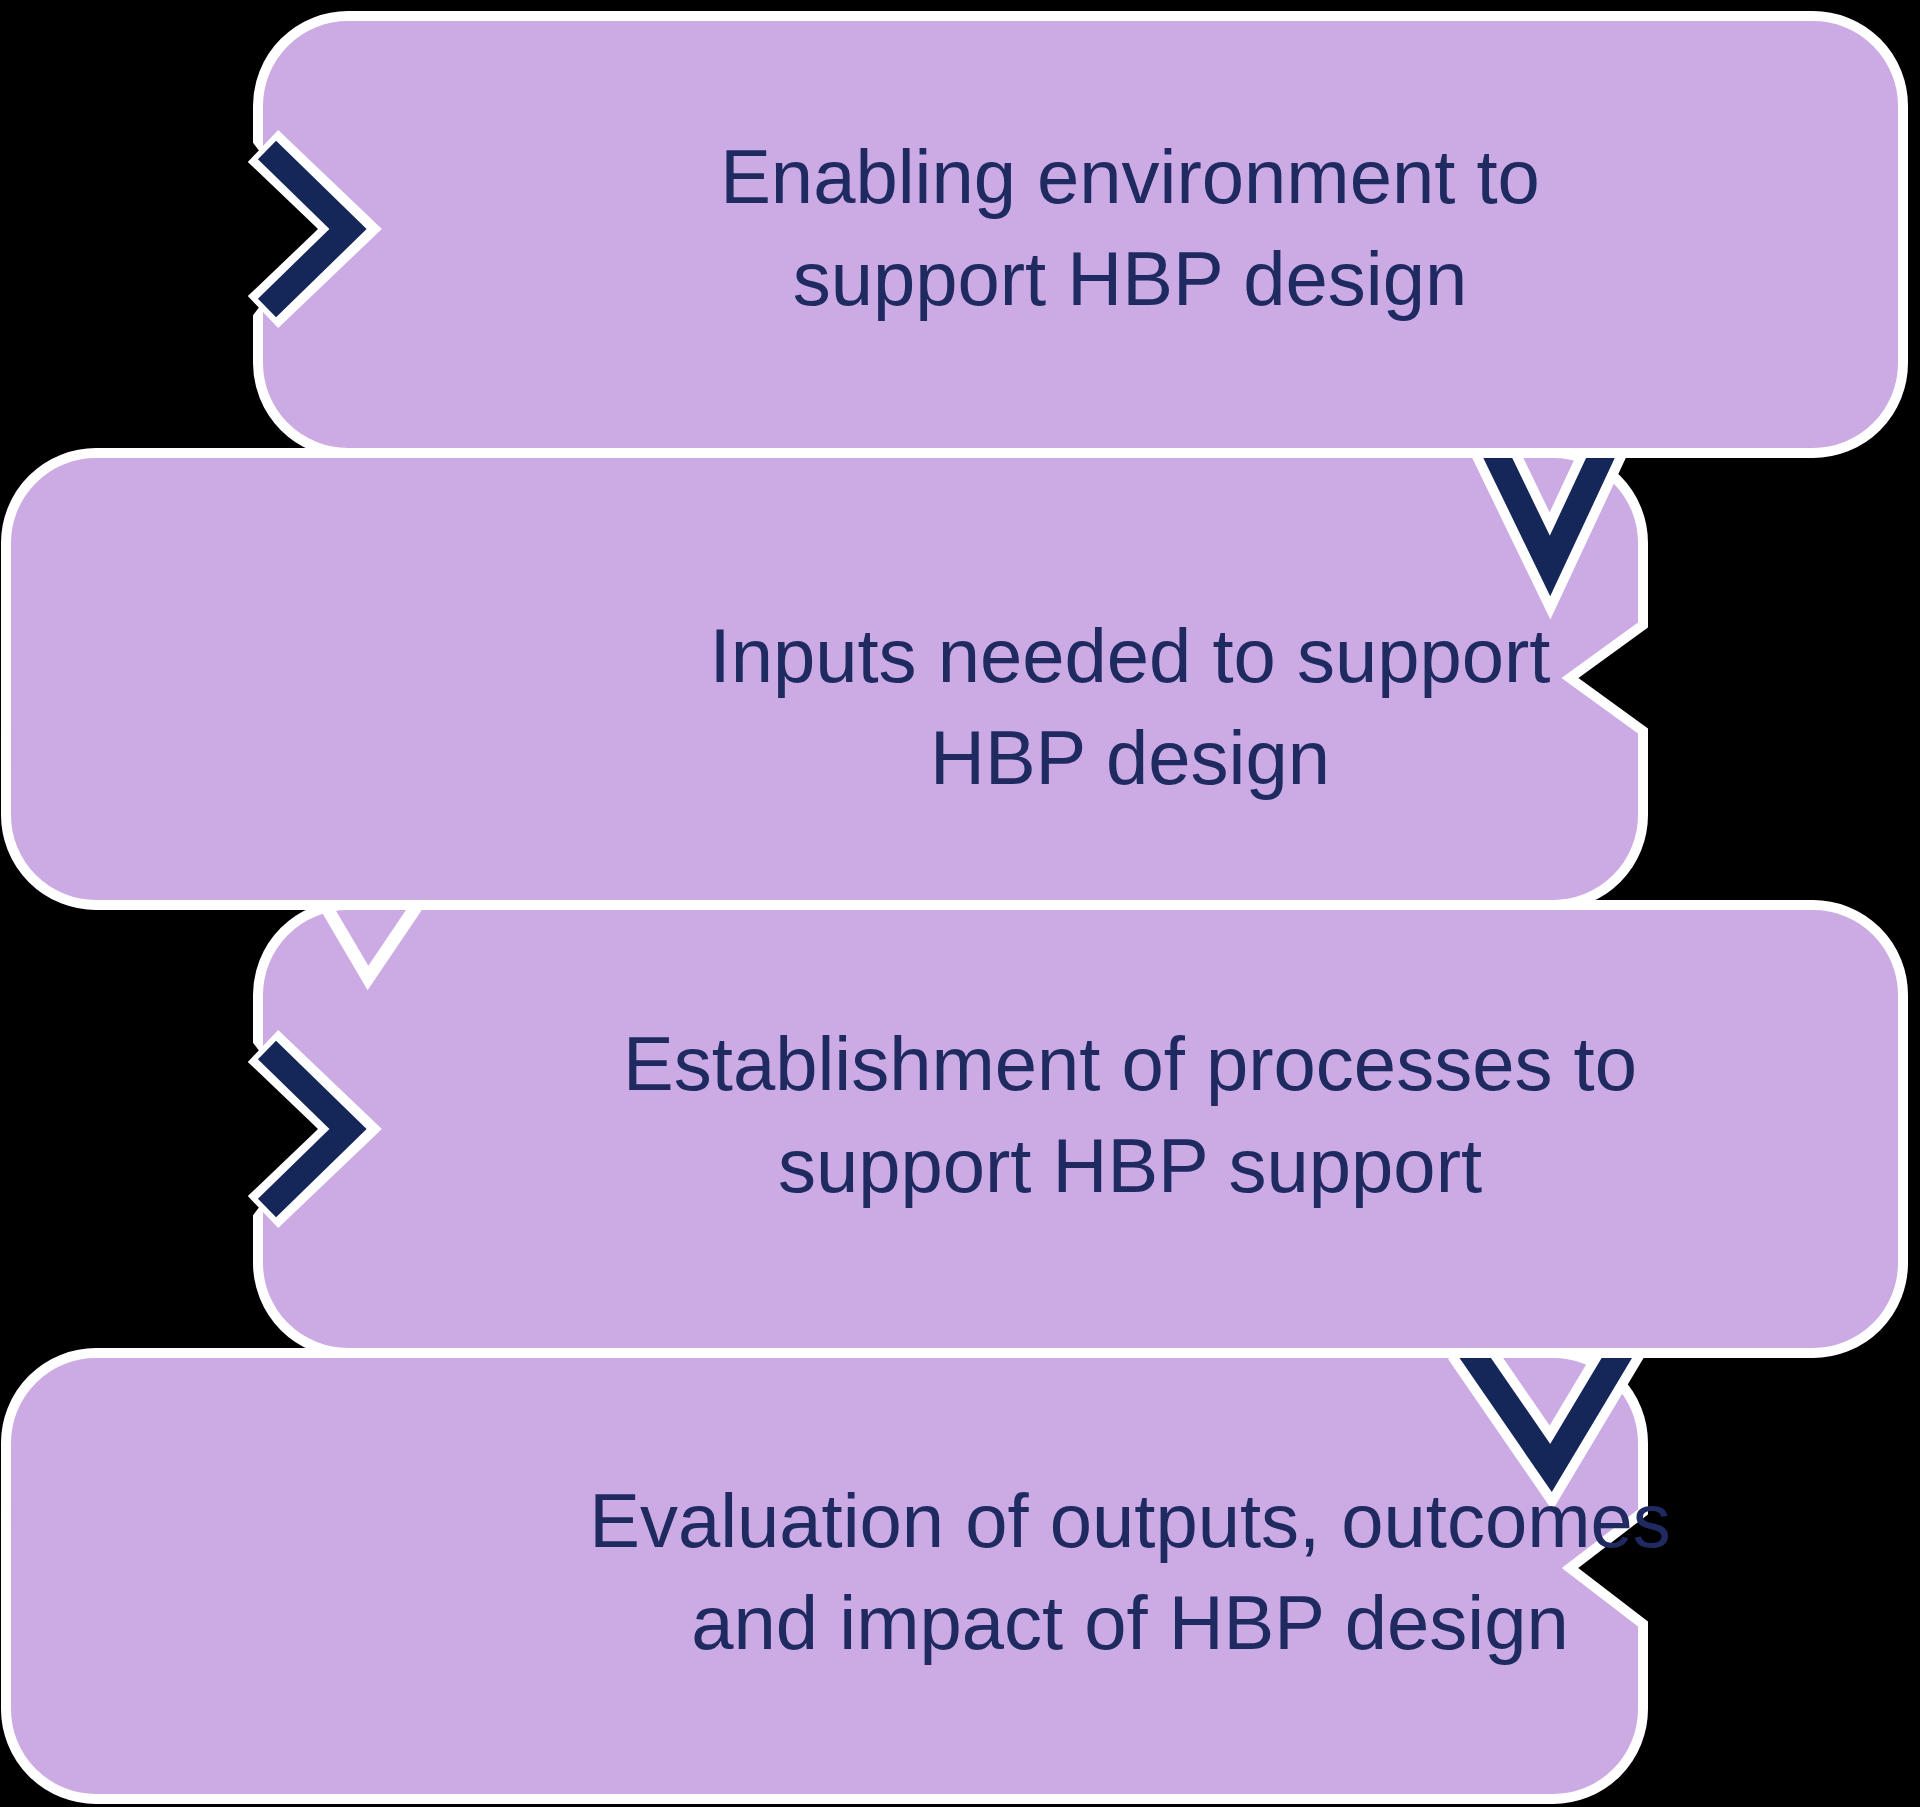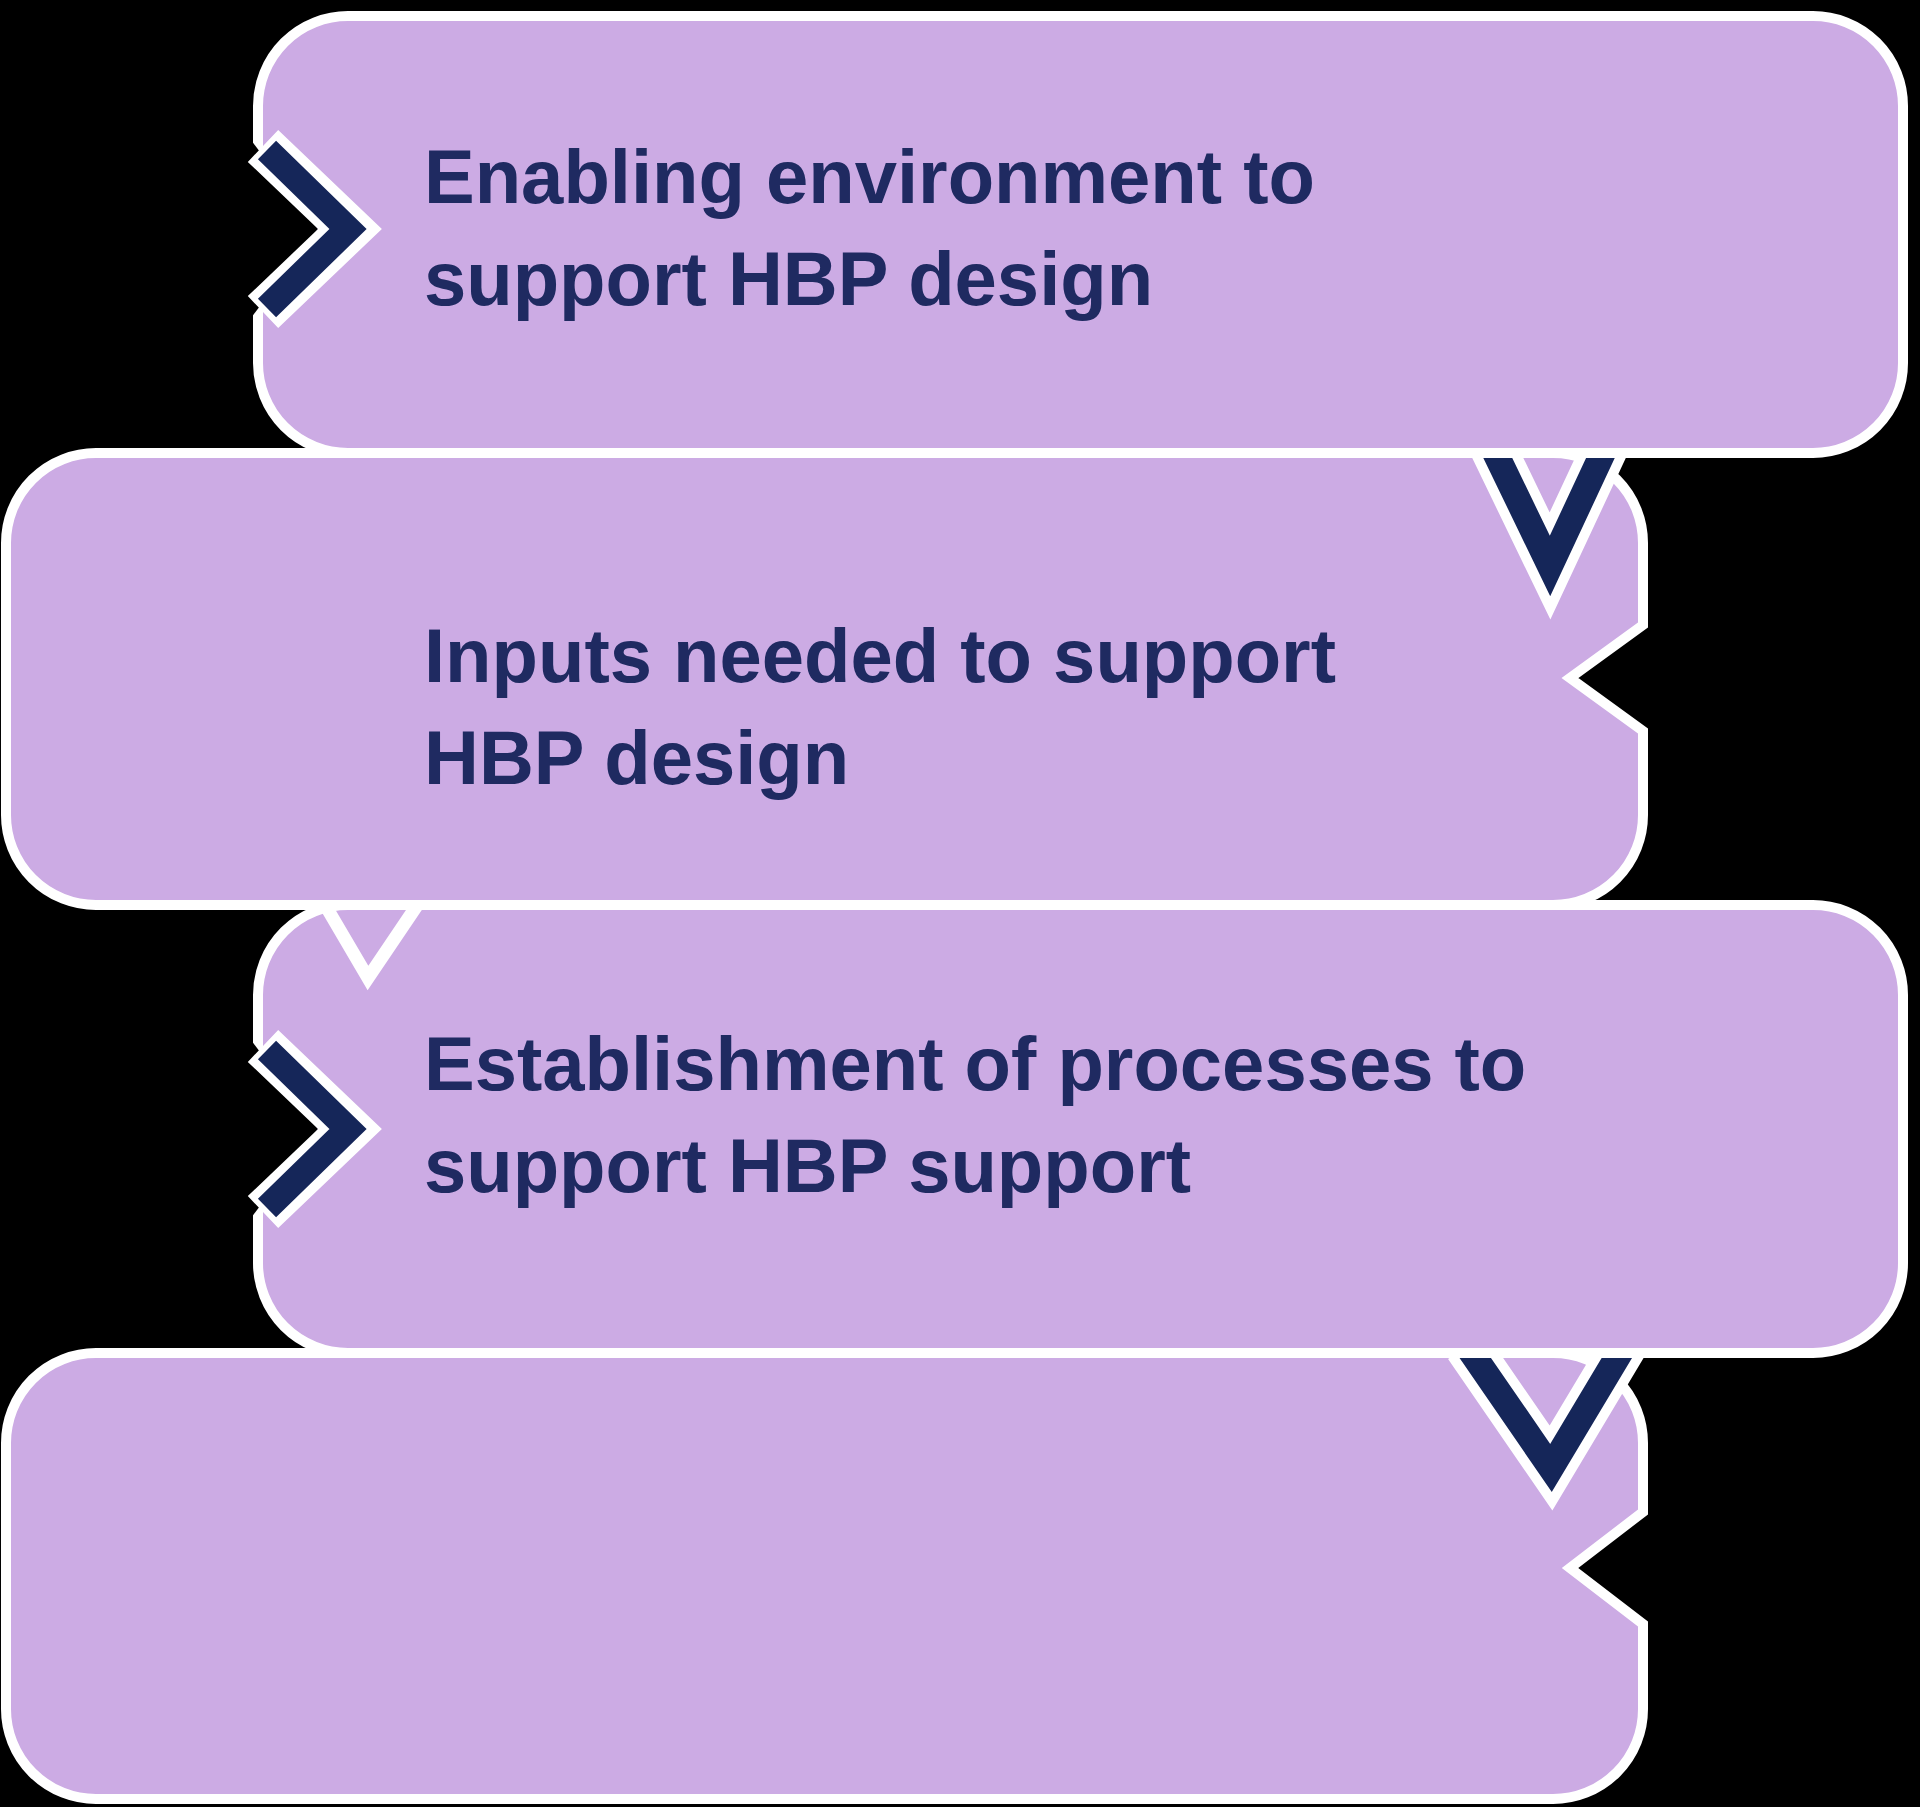--- a/index.html
+++ b/index.html
@@ -16,28 +16,29 @@
     font-family: "Liberation Sans", "DejaVu Sans", sans-serif;
   }
   .stage svg {
     position: absolute;
     left: 0;
     top: 0;
     display: block;
   }
   .label {
     position: absolute;
-    left: 424px;
+    left: 400px;
     width: 1460px;
     font-size: 76px;
     line-height: 102px;
-    font-weight: 700;
+    font-weight: 400;
     color: #1f2a61;
     white-space: pre-line;
     letter-spacing: 0;
+    text-align: center;
   }
   .label-1 { top: 126px; }
   .label-2 { top: 565px; margin-top: 40px; }
   .label-3 { top: 1013px; }
   .label-4 { top: 1470px; }
 </style>
 </head>
 <body>
 
 <div class="stage">
@@ -68,14 +69,16 @@
     <polyline points="263,146 350,229 263,312" fill="none" stroke-width="44" stroke="#ffffff"></polyline>
     <polyline points="267,150 348,229 267,308" fill="none" stroke-width="26" stroke="#152659"></polyline>
   </svg>
 
   <div class="label label-1">Enabling environment to
 support HBP design</div>
   <div class="label label-2">Inputs needed to support
 HBP design</div>
   <div class="label label-3">Establishment of processes to
 support HBP support</div>
+  <div class="label label-4">Evaluation of outputs, outcomes
+and impact of HBP design</div>
 
 </div>
 
 </body></html>

